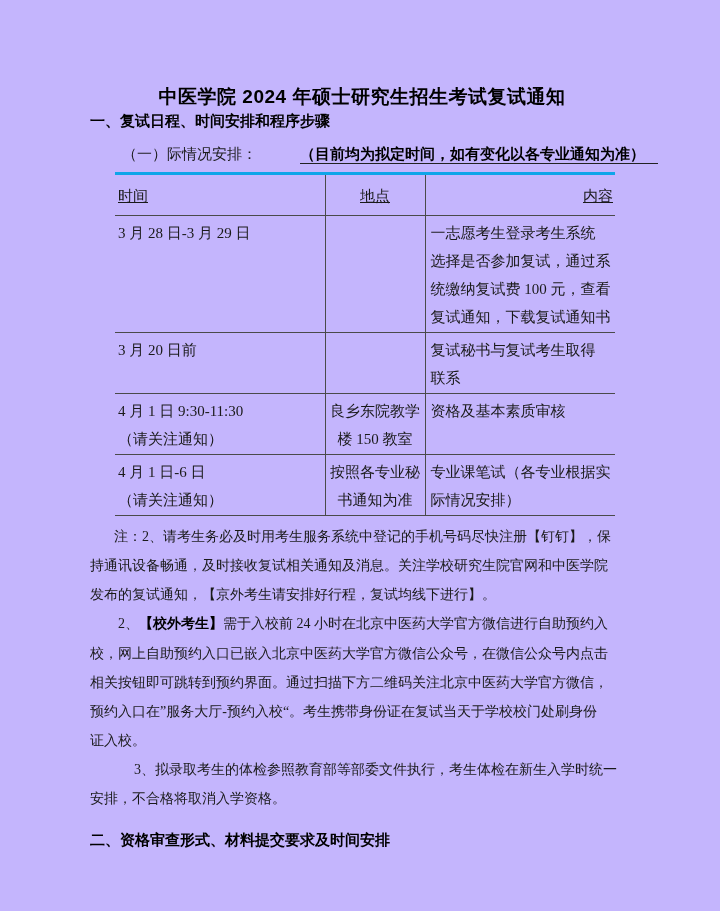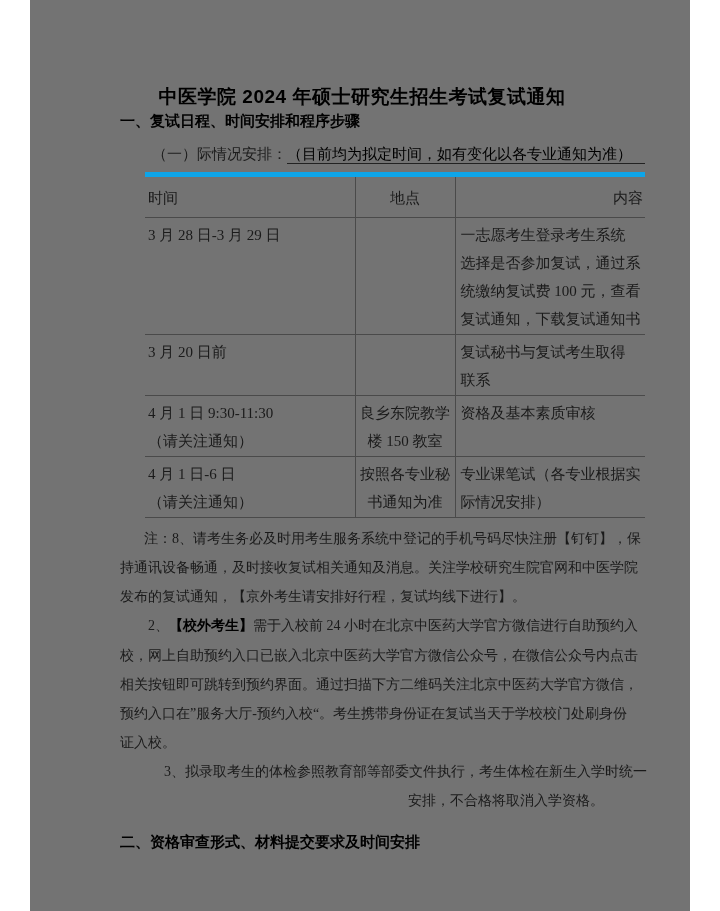--- a/index.html
+++ b/index.html
@@ -1,22 +1,22 @@
 <!DOCTYPE html>
 <html><head>
 <meta charset="utf-8">
 <style>
   * { margin: 0; padding: 0; box-sizing: border-box; }
   html, body { background: #ffffff; }
   .page {
     position: relative;
-    width: 660px;
+    width: 720px;
     height: 911px;
     margin: 0 auto;
-    background: #737373;
+    background: #c4b5fd;
     color: #1c1c1c;
     font-family: "Liberation Serif", "DejaVu Serif", serif;
     padding: 84px 86px 0 90px;
     overflow: hidden;
   }
   .doc-title {
     text-align: center;
     font-family: "Liberation Sans", "DejaVu Sans", sans-serif;
     font-weight: bold;
     font-size: 19px;
@@ -34,62 +34,63 @@
   .sec1-heading { margin-top: 0; }
   .sub-line {
     margin-top: 12px;
     padding-left: 32px;
     font-size: 15px;
     line-height: 22px;
     white-space: nowrap;
   }
   .sub-note {
     font-family: "Liberation Sans", "DejaVu Sans", sans-serif;
-    font-weight: normal;
+    font-weight: bold;
     color: #000;
     border-bottom: 1.5px solid #222;
     padding-right: 13px;
     padding-bottom: 1px;
+    margin-left: 43px;
   }
   table.schedule {
     margin-top: 7px;
     margin-left: 25px;
     width: 500px;
     border-collapse: collapse;
     table-layout: fixed;
     font-size: 15px;
     line-height: 28px;
     color: #1a1a1a;
   }
   table.schedule col.c1 { width: 210px; }
   table.schedule col.c2 { width: 100px; }
   table.schedule col.c3 { width: 190px; }
   table.schedule tr { border-bottom: 1px solid #4a4a4a; }
-  table.schedule tr:first-child { border-top: 5px solid #0ea5e9; }
+  table.schedule tr:first-child { border-top: 3px solid #0ea5e9; text-decoration: underline; }
   table.schedule th, table.schedule td {
     font-weight: normal;
     vertical-align: top;
     white-space: pre;
     padding: 3px 0 1px 0;
   }
   table.schedule th { padding: 7px 0 5px 0; }
   .col-time   { text-align: left; padding-left: 3px !important; }
   .col-place  { text-align: center; border-left: 1px solid #4a4a4a; border-right: 1px solid #4a4a4a; }
   .col-content{ text-align: left; padding-left: 5px !important; padding-right: 2px !important; }
   th.col-content { text-align: right; padding-left: 0 !important; margin-left: 20px; }
   .notes { margin-top: 6px; }
   .note-p {
     font-size: 14px;
     line-height: 29px;
     white-space: pre;
     color: #1a1a1a;
   }
   .note-p.n1 { text-indent: 24px; }
   .note-p.n2 { text-indent: 28px; }
-  .note-p.n3 { text-indent: 44px; text-align: right; }
+  .note-p.n3 { text-indent: 44px; }
   .bold-inline {
     font-family: Liberation Mono, monospace;
     font-weight: bold;
     color: #000;
   }
   .sec2-heading { margin-top: 16px; }
 </style>
 </head>
 <body>
 
@@ -141,21 +142,21 @@
 （请关注通知）</td>
       <td class="col-place">按照各专业秘
 书通知为准</td>
       <td class="col-content">专业课笔试（各专业根据实
 际情况安排）</td>
     </tr>
   </tbody>
     </table>
 
   <div class="notes">
-    <p class="note-p n1">注：8、请考生务必及时用考生服务系统中登记的手机号码尽快注册【钉钉】，保
+    <p class="note-p n1">注：2、请考生务必及时用考生服务系统中登记的手机号码尽快注册【钉钉】，保
 持通讯设备畅通，及时接收复试相关通知及消息。关注学校研究生院官网和中医学院
 发布的复试通知，【京外考生请安排好行程，复试均线下进行】。</p>
     <p class="note-p n2"><span>2、</span><span class="bold-inline">【校外考生】</span><span>需于入校前 24 小时在北京中医药大学官方微信进行自助预约入
 校，网上自助预约入口已嵌入北京中医药大学官方微信公众号，在微信公众号内点击
 相关按钮即可跳转到预约界面。通过扫描下方二维码关注北京中医药大学官方微信，
 预约入口在”服务大厅-预约入校“。考生携带身份证在复试当天于学校校门处刷身份
 证入校。</span></p>
     <p class="note-p n3">3、拟录取考生的体检参照教育部等部委文件执行，考生体检在新生入学时统一
 安排，不合格将取消入学资格。</p>
   </div>

